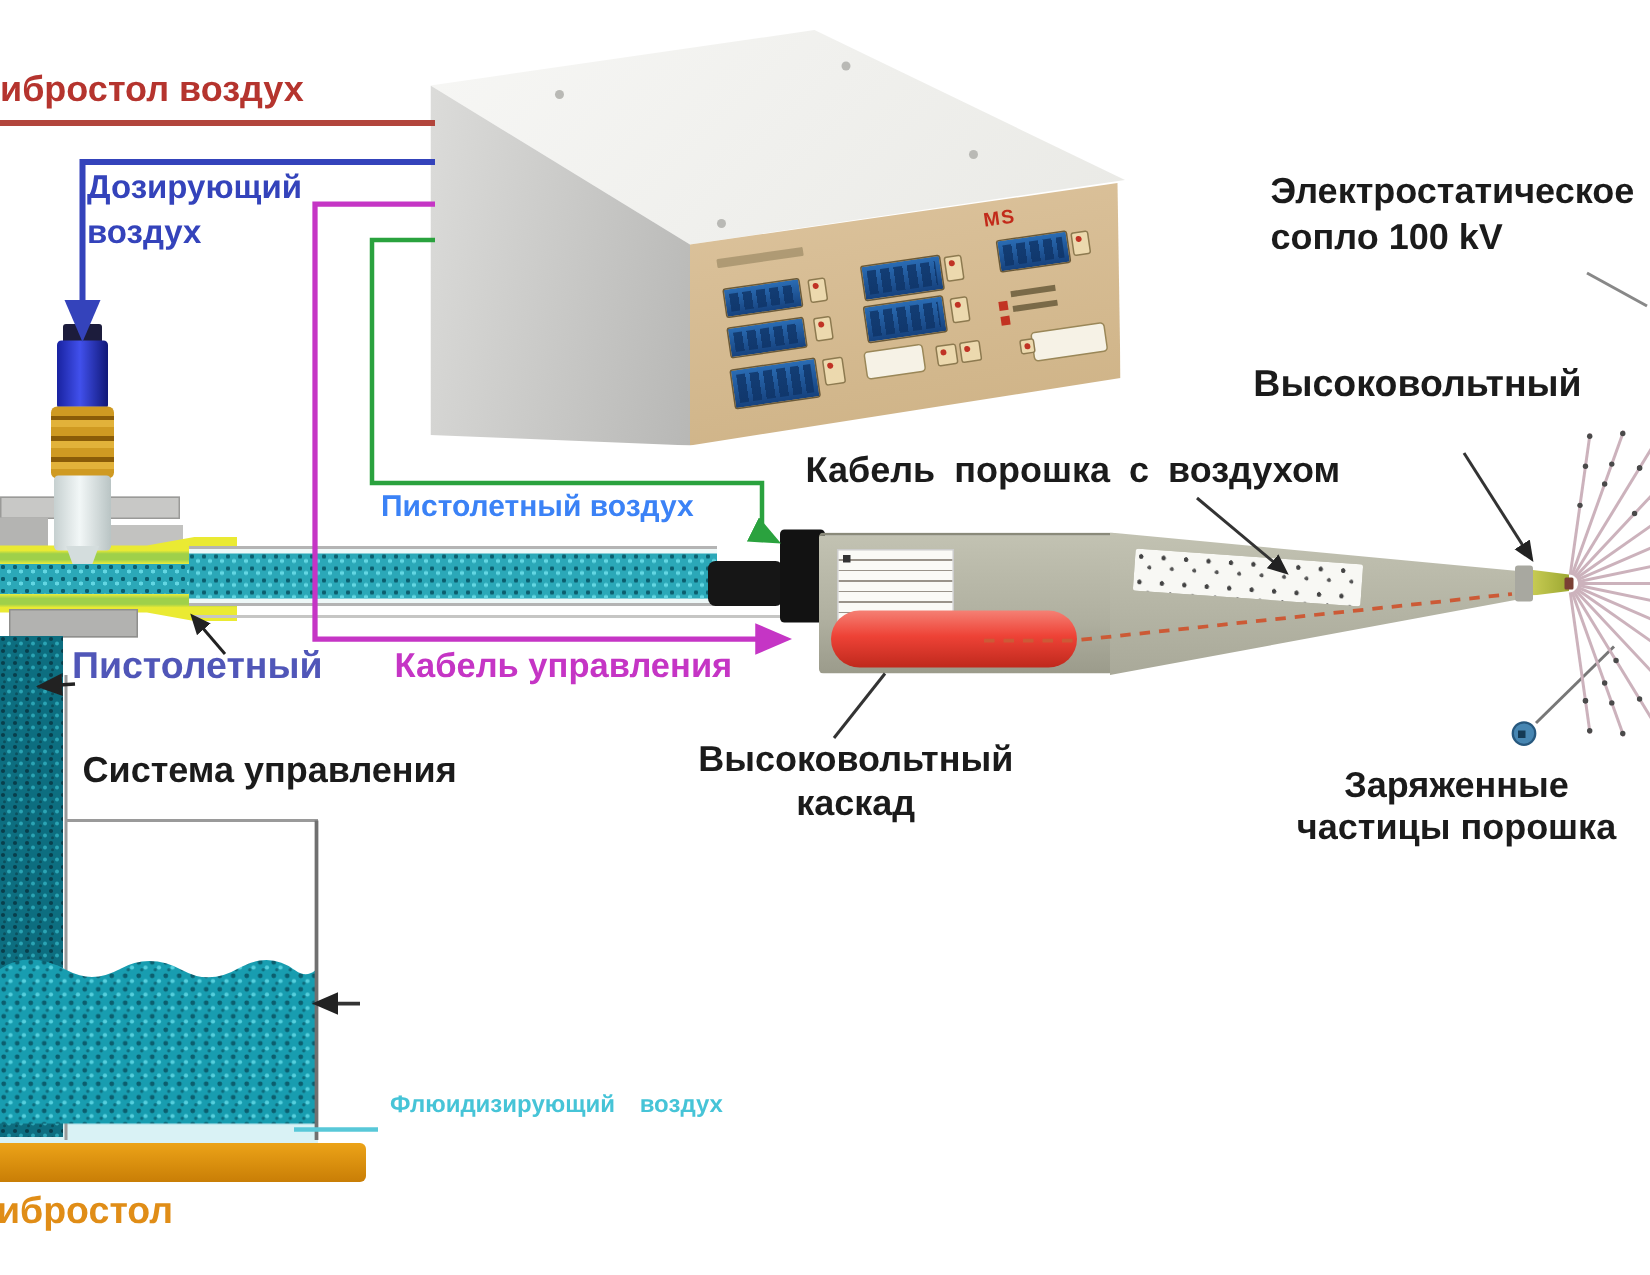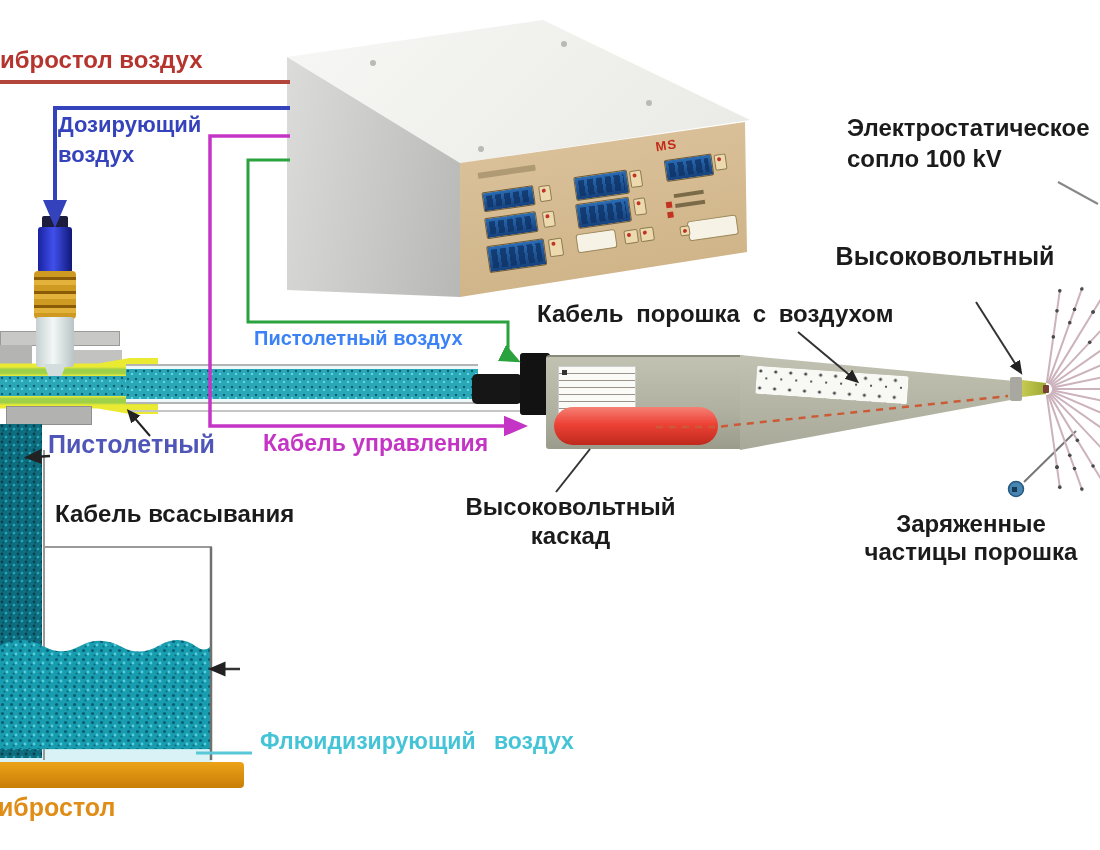--- a/index.html
+++ b/index.html
@@ -6,21 +6,21 @@
   .stage{position:relative;width:1100px;height:850px;background:#fff;overflow:hidden;
          font-family:"Liberation Sans",sans-serif;filter:blur(0.4px);}
   .abs{position:absolute;}
   .lbl{position:absolute;font-weight:700;white-space:nowrap;}
   .lbl-red{color:#b5342e;font-size:24px;}
   .lbl-blue{color:#3443bb;font-size:22px;line-height:30px;}
   .lbl-green{color:#3b82f6;font-size:20px;}
   .lbl-magenta{color:#c535c5;font-size:23px;}
   .lbl-black{color:#1b1b1b;font-size:24px;}
   .lbl-indigo{color:#5056b8;font-size:25px;line-height:28px;}
-  .lbl-cyan{color:#46c4d7;font-size:23px;word-spacing:12px;}
+  .lbl-cyan{color:#46c4d7;font-size:16px;word-spacing:12px;}
   .lbl-orange{color:#e08d17;font-size:25px;}
   .center{text-align:center;}
   
   .box-top{left:285px;top:18px;width:467px;height:150px;
     background:linear-gradient(135deg,#f7f7f5,#e9e9e5);
     clip-path:polygon(2px 39px,258px 2px,465px 102px,175px 145px);}
   .box-left{left:285px;top:55px;width:177px;height:245px;
     background:linear-gradient(100deg,#dcdcda,#b7b7b5);
     clip-path:polygon(2px 2px,175px 108px,175px 242px,2px 235px);}
   .box-front{left:458px;top:118px;width:292px;height:182px;
@@ -308,21 +308,21 @@
   </div>
 
   <div class="lbl lbl-black center" style="left:820px;top:242px;width:250px;line-height:29px;font-size:25px;">
     <div>Высоковольтный</div>
   </div>
 
   <div class="lbl lbl-indigo" style="left:48px;top:430px;">
     <div>Пистолетный</div>
   </div>
 
-  <div class="lbl lbl-black" style="left:55px;top:500px;">Кабель всасывания</div>
+  <div class="lbl lbl-black" style="left:55px;top:500px;">Система управления</div>
 
   <div class="lbl lbl-black center" style="left:448px;top:492px;width:245px;line-height:29px;">
     <div>Высоковольтный</div>
     <div>каскад</div>
   </div>
 
 
   <div class="lbl lbl-cyan" style="left:260px;top:728px;">Флюидизирующий воздух</div>
 
   <div class="lbl lbl-black center" style="left:840px;top:510px;width:262px;line-height:28px;">

